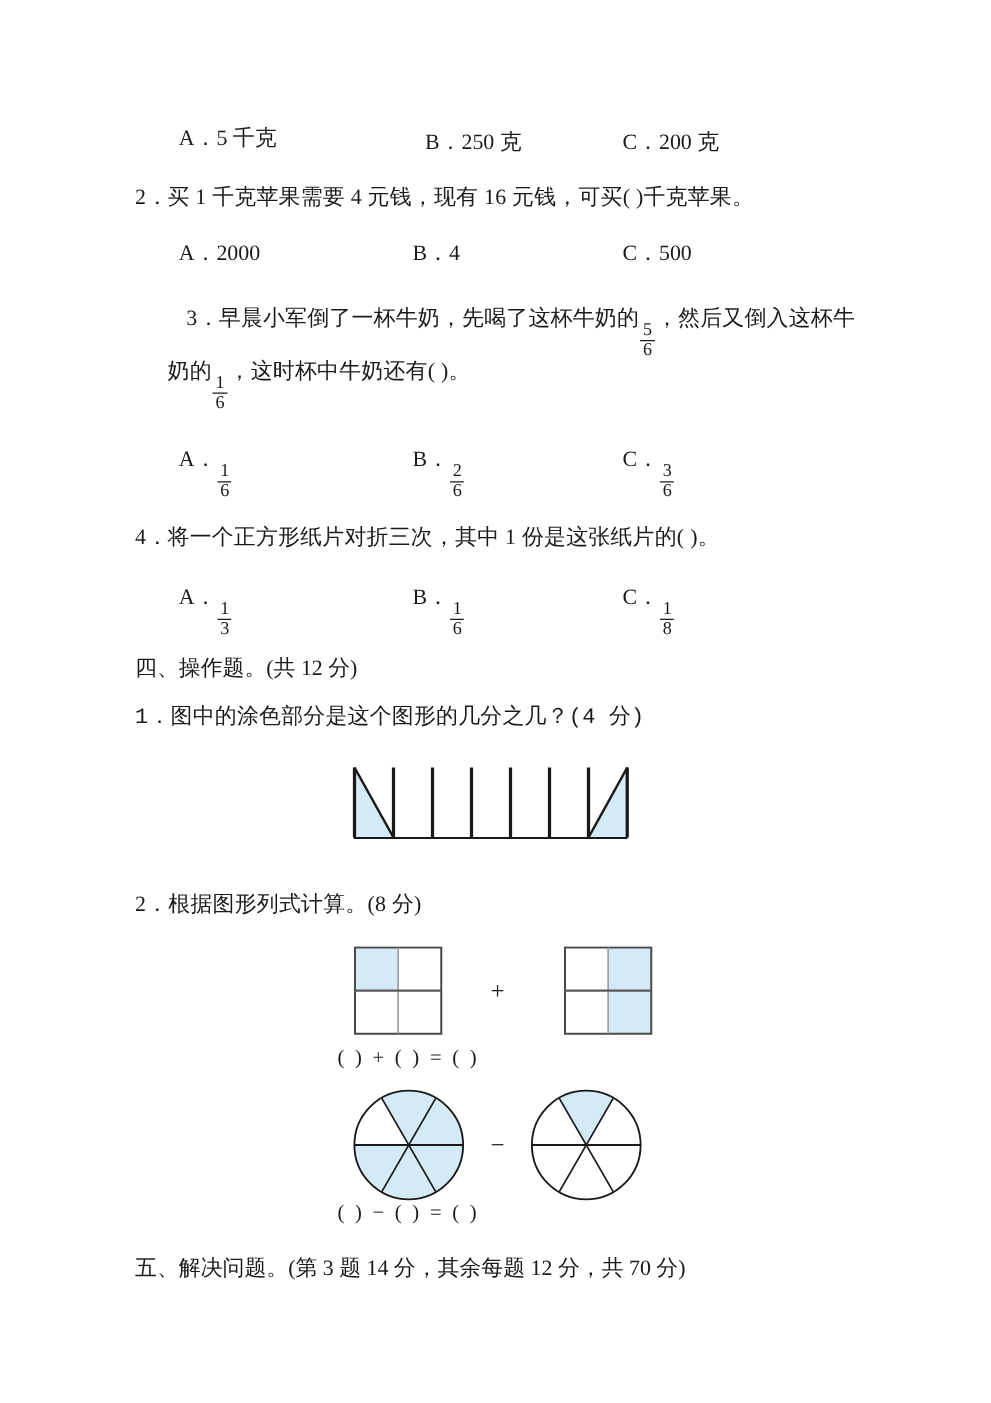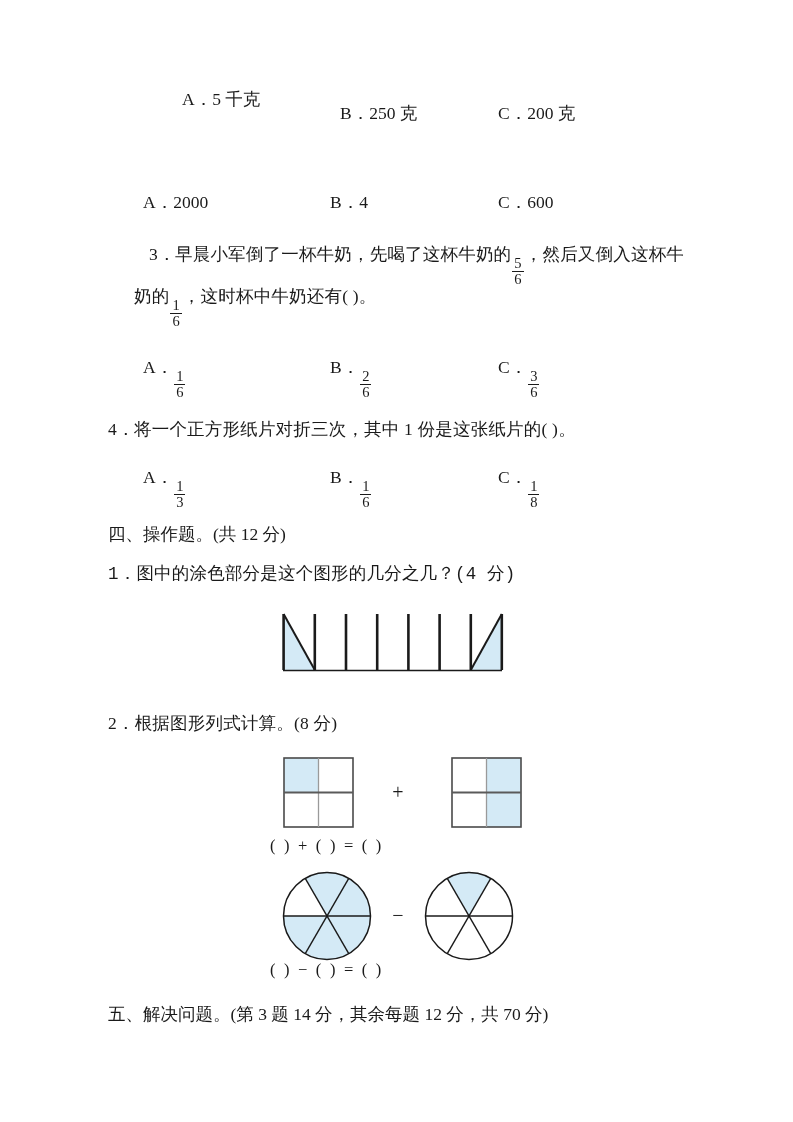--- a/index.html
+++ b/index.html
@@ -87,27 +87,30 @@
     font-size: 16.5px;
     white-space: nowrap;
     letter-spacing: 2.2px;
   }
 </style>
 </head>
 <body>
 
 <div class="page">
 
-  <div class="opt" style="left:143px; top:87px;margin-left:39px;">A．5 千克</div>
+  <div class="opt" style="left:143px; top:98px;">A．5 千克</div>
   <div class="opt" style="left:330px; top:101px;margin-left:10px;">B．250 克</div>
   <div class="opt" style="left:498px; top:101px;">C．200 克</div>
 
+  <div class="row" style="left:108px; top:146px;">
+    <span class="qnum">2．</span><span>买 1 千克苹果需要 4 元钱，现有 16 元钱，可买(      )千克苹果。</span>
+  </div>
   <div class="opt" style="left:143px; top:190px;">A．2000</div>
   <div class="opt" style="left:330px; top:190px;">B．4</div>
-  <div class="opt" style="left:498px; top:190px;">C．600</div>
+  <div class="opt" style="left:498px; top:190px;">C．500</div>
 
   <div class="row" style="left:108px; top:243px;margin-left:41px;">
     <span class="qnum">3．</span><span>早晨小军倒了一杯牛奶，先喝了这杯牛奶的</span><span class="frac">
         <span class="num">5</span>
         <span class="den">6</span>
       </span><span>，然后又倒入这杯牛</span>
   </div>
   <div class="row" style="left:134px; top:285px;">
     <span>奶的</span><span class="frac">
         <span class="num">1</span>

